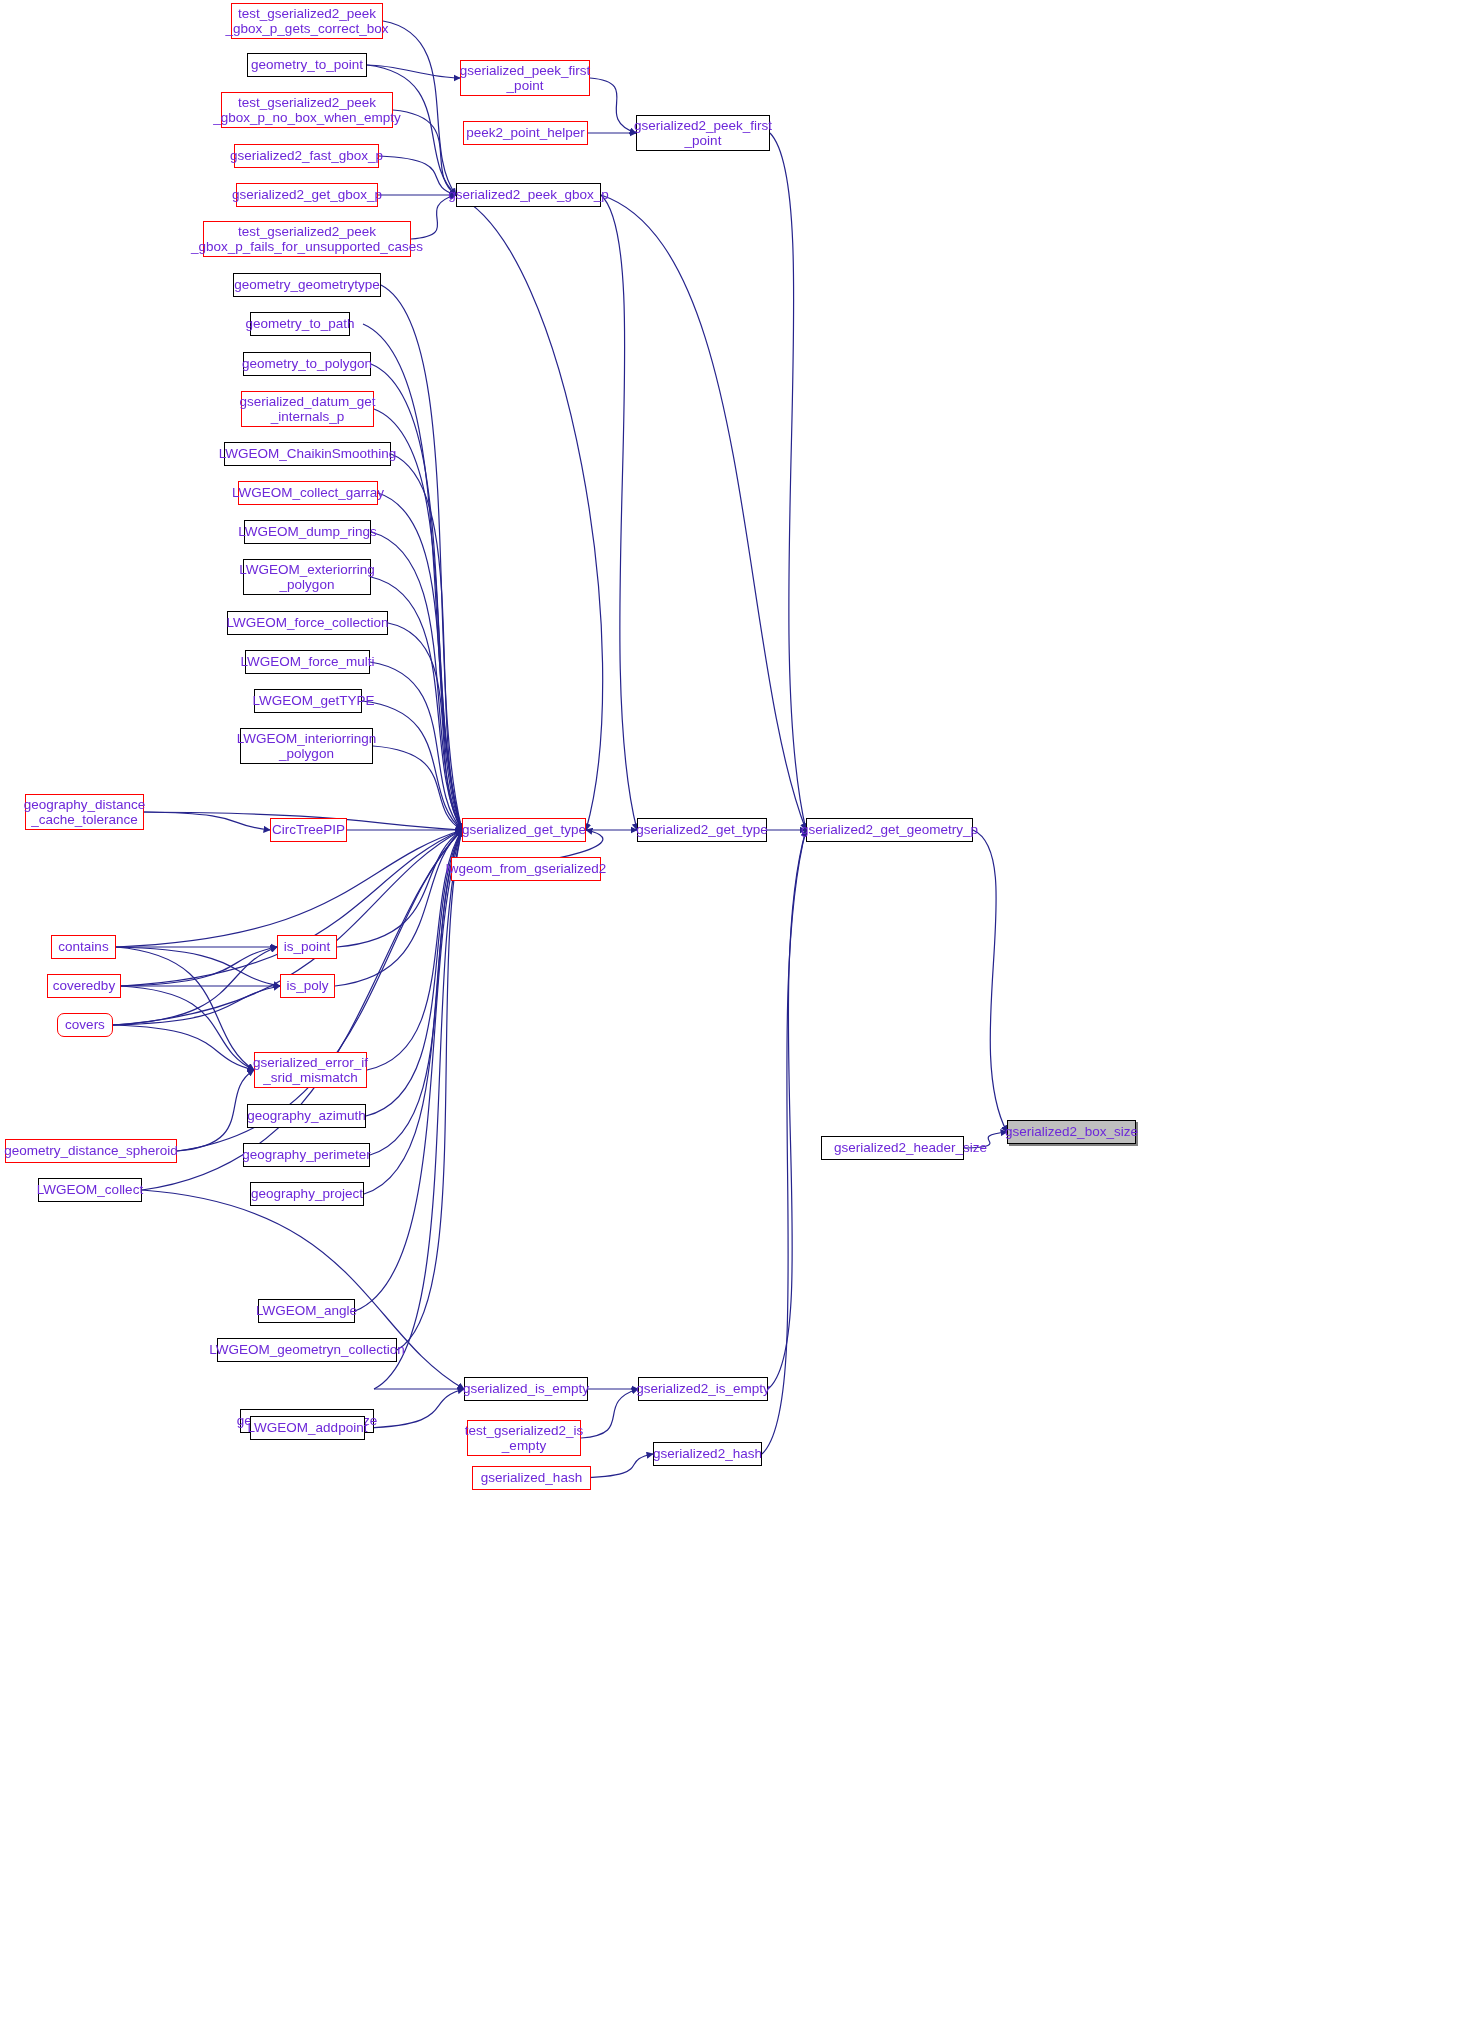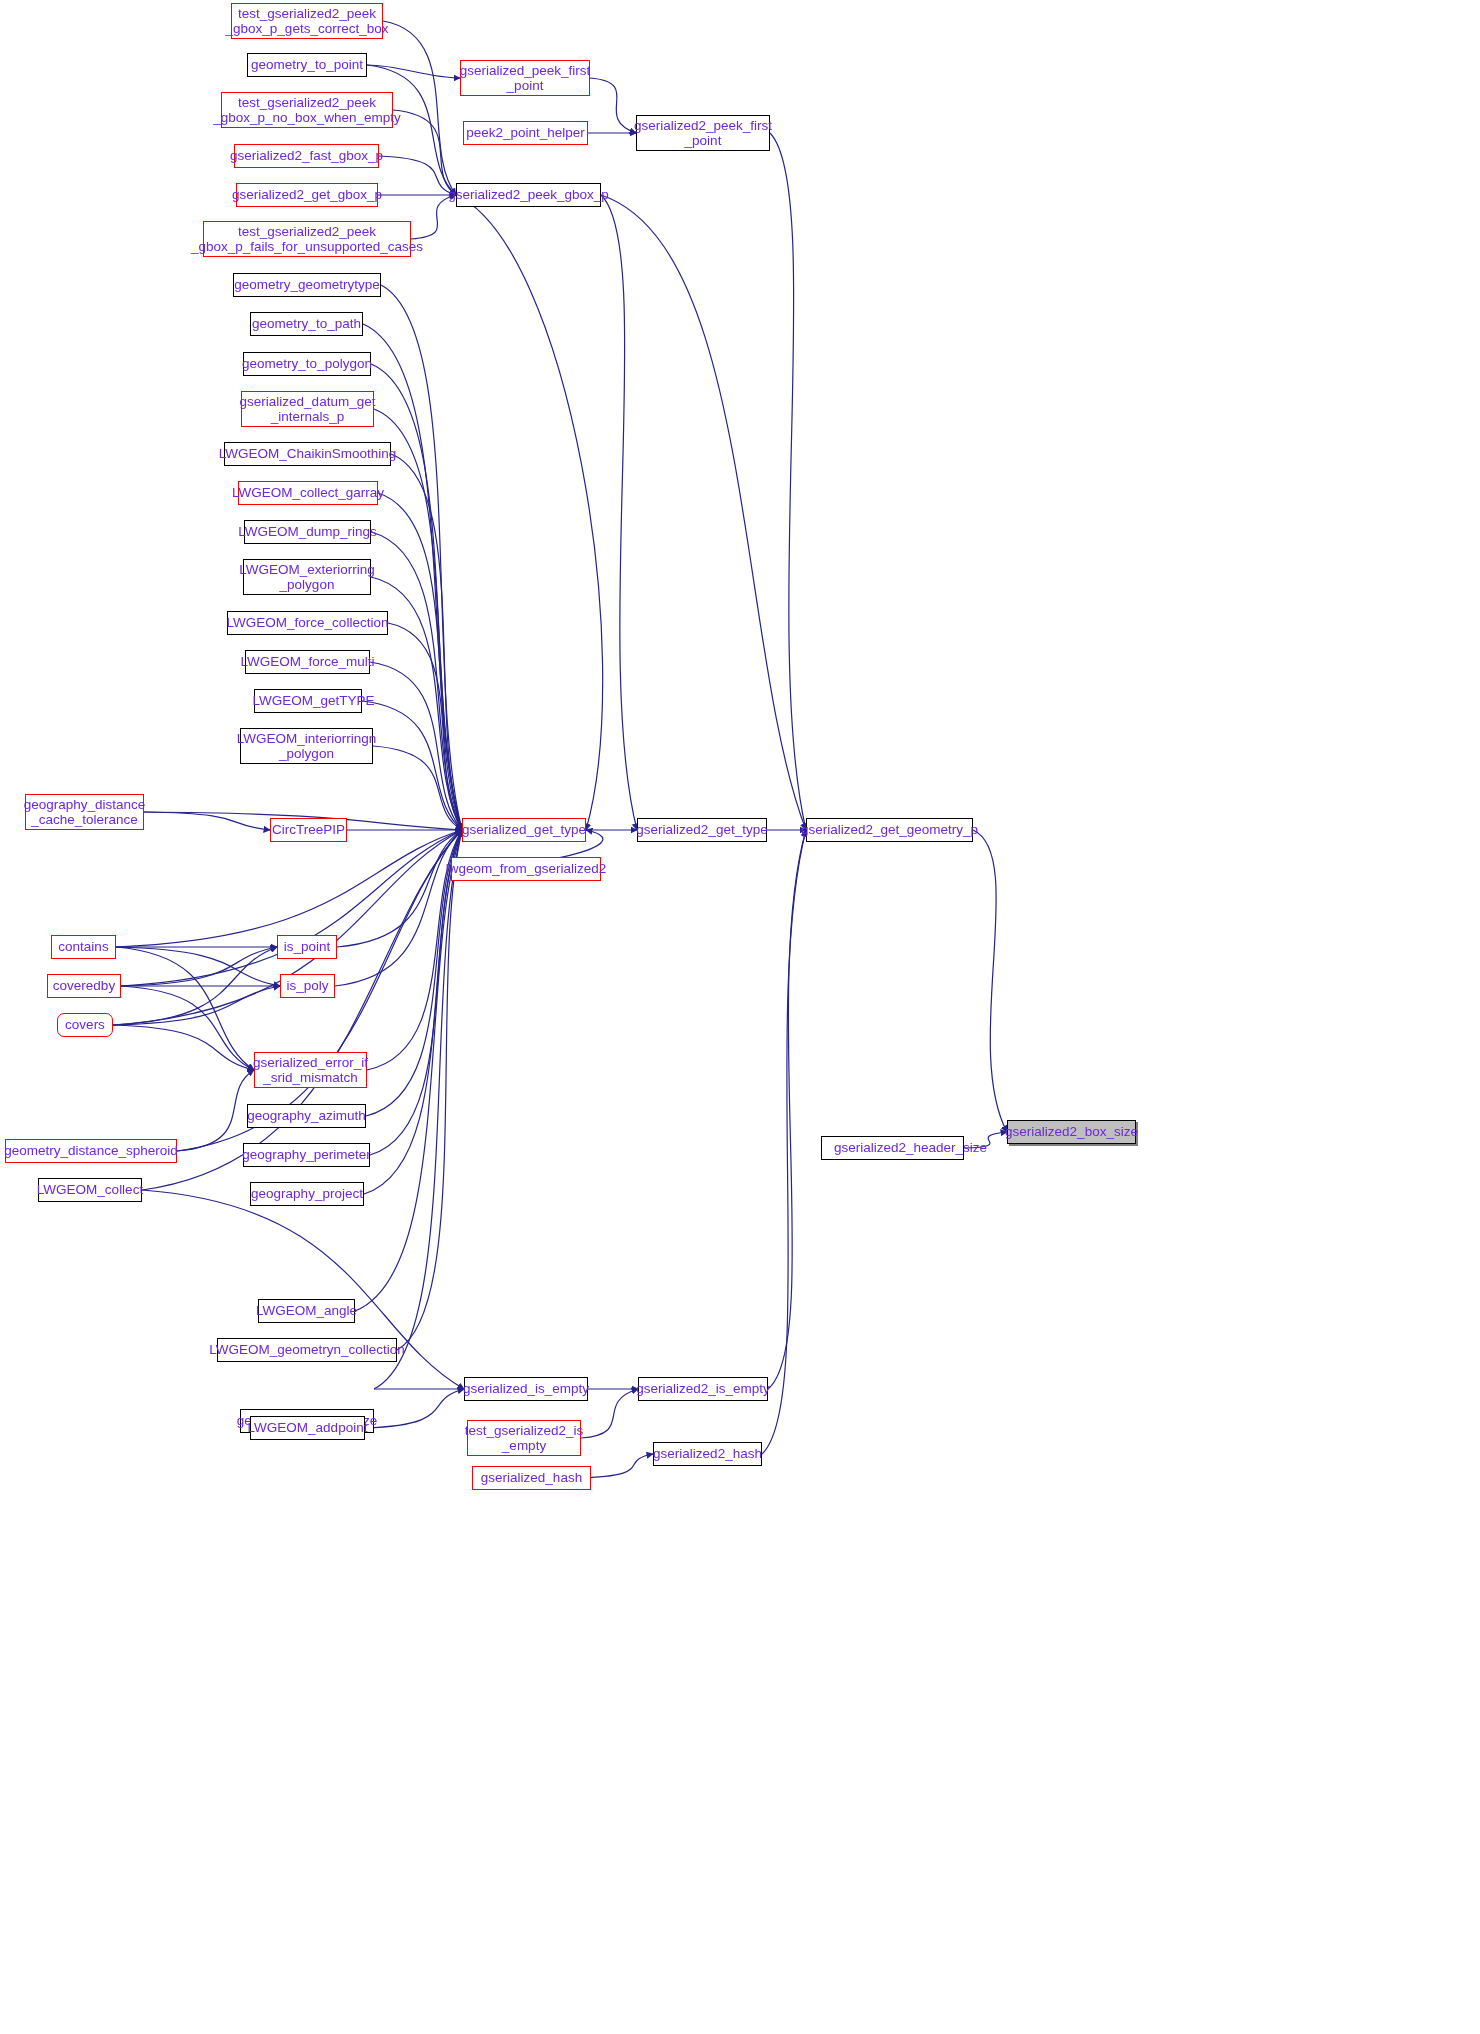--- a/index.html
+++ b/index.html
@@ -139,21 +139,21 @@
 _point</span></div>
       <div class="node red" style="left: 221px; top: 92px; width: 172px; height: 36px;"><span>test_gserialized2_peek
 _gbox_p_no_box_when_empty</span></div>
       <div class="node red" style="left: 463px; top: 121px; width: 125px; height: 24px;"><span>peek2_point_helper</span></div>
       <div class="node red" style="left: 234px; top: 144px; width: 145px; height: 24px;"><span>gserialized2_fast_gbox_p</span></div>
       <div class="node red" style="left: 236px; top: 183px; width: 142px; height: 24px;"><span>gserialized2_get_gbox_p</span></div>
       <div class="node" style="left: 456px; top: 183px; width: 145px; height: 24px;"><span>gserialized2_peek_gbox_p</span></div>
       <div class="node red" style="left: 203px; top: 221px; width: 208px; height: 36px;"><span>test_gserialized2_peek
 _gbox_p_fails_for_unsupported_cases</span></div>
       <div class="node" style="left: 233px; top: 273px; width: 148px; height: 24px;"><span>geometry_geometrytype</span></div>
-      <div class="node" style="left: 250px; top: 312px; width: 113px; height: 24px;"><span>geometry_to_path</span></div>
+      <div class="node" style="left: 250px; top: 312px; width: 100px; height: 24px;"><span>geometry_to_path</span></div>
       <div class="node" style="left: 243px; top: 352px; width: 128px; height: 24px;"><span>geometry_to_polygon</span></div>
       <div class="node red" style="left: 241px; top: 391px; width: 133px; height: 36px;"><span>gserialized_datum_get
 _internals_p</span></div>
       <div class="node" style="left: 224px; top: 442px; width: 167px; height: 24px;"><span>LWGEOM_ChaikinSmoothing</span></div>
       <div class="node red" style="left: 238px; top: 481px; width: 140px; height: 24px;"><span>LWGEOM_collect_garray</span></div>
       <div class="node" style="left: 244px; top: 520px; width: 127px; height: 24px;"><span>LWGEOM_dump_rings</span></div>
       <div class="node" style="left: 243px; top: 559px; width: 128px; height: 36px;"><span>LWGEOM_exteriorring
 _polygon</span></div>
       <div class="node" style="left: 227px; top: 611px; width: 161px; height: 24px;"><span>LWGEOM_force_collection</span></div>
       <div class="node" style="left: 245px; top: 650px; width: 125px; height: 24px;"><span>LWGEOM_force_multi</span></div>

